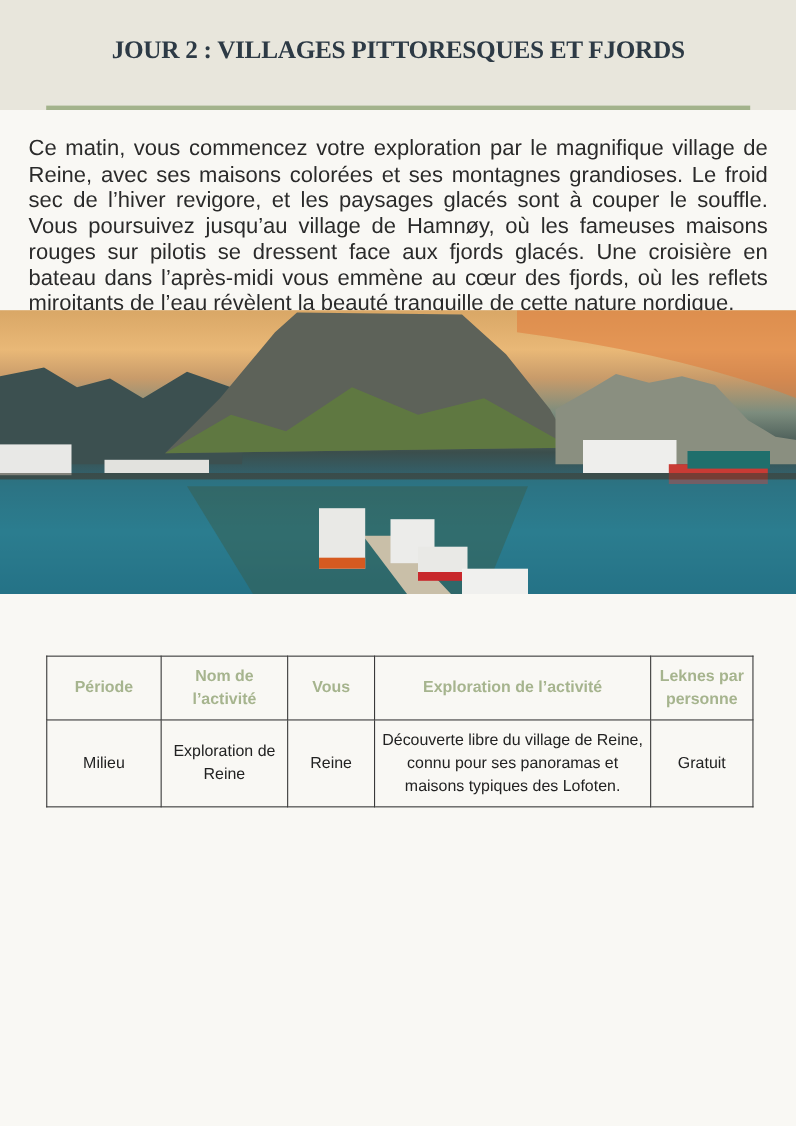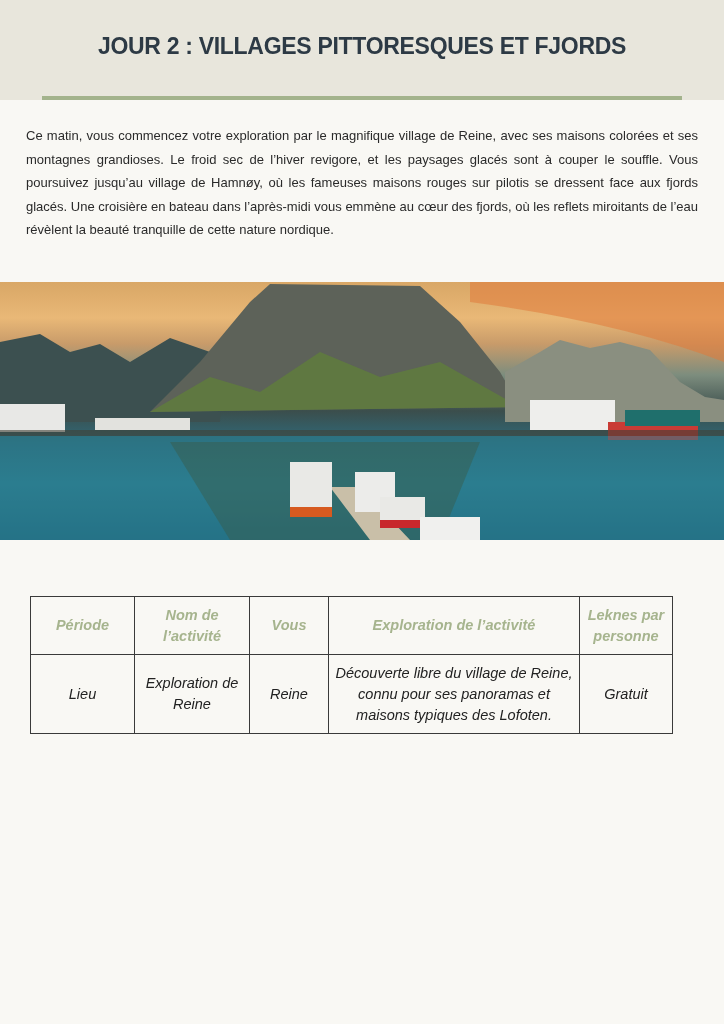--- a/index.html
+++ b/index.html
@@ -9,41 +9,41 @@
     font-family: "Liberation Sans", sans-serif;
     color: #2b2b2b;
     position: relative;
   }
   .header {
     position: absolute; left: 0; top: 0; width: 724px; height: 100px;
     background: #e8e6dc;
   }
   .title {
     position: absolute; left: 0; top: 33px; width: 724px; text-align: center;
-    font-family: Liberation Sans, sans-serif; font-weight: bold;
+    font-family: Liberation Serif, serif; font-weight: bold;
     font-size: 23px; letter-spacing: -0.3px; color: #2d3a45;
   }
   .rule {
     position: absolute; left: 42px; top: 96px; width: 640px; height: 4px;
     background: #a3b38c;
   }
   .intro {
     position: absolute; left: 26px; top: 124px; width: 672px;
-    font-size: 13px; line-height: 23.5px; text-align: justify; color: #2a2a2a;
+    font-size: 20px; line-height: 23.5px; text-align: justify; color: #2a2a2a;
   }
   .photo {
     position: absolute; left: 0; top: 282px; width: 724px; height: 258px;
     overflow: hidden;
     background: linear-gradient(180deg, #d9a766 0%, #e9b877 14%, #c89b6a 24%, #7d8d7e 36%, #3b4e4c 50%, #2f6a7a 62%, #2e7f93 78%, #1f6780 100%);
   }
   .photo svg { position: absolute; left: 0; top: 0; }
   table.activities {
-    position: absolute; left: 30px; top: 596px; width: 642px;
+    position: absolute; left: 42px; top: 596px; width: 642px;
     border-collapse: collapse; table-layout: fixed;
-    font-size: 14.5px; line-height: 21px; font-style: italic;
+    font-size: 14.5px; line-height: 21px;
   }
   table.activities th, table.activities td {
     border: 1.3px solid #3a3a3a; text-align: center; vertical-align: middle;
     padding: 0 6px;
   }
   table.activities th {
     color: #a6b48e; font-weight: bold; height: 57px; font-size: 14.5px;
   }
   table.activities td { height: 78px; color: #222; }
 </style>
@@ -100,20 +100,20 @@
     <tr>
       <th>Période</th>
       <th>Nom de l’activité</th>
       <th>Vous</th>
       <th>Exploration de l’activité</th>
       <th>Leknes par personne</th>
     </tr>
   </thead>
   <tbody>
     <tr>
-      <td>Lieu</td>
+      <td>Milieu</td>
       <td>Exploration de Reine</td>
       <td>Reine</td>
       <td>Découverte libre du village de Reine, connu pour ses panoramas et maisons typiques des Lofoten.</td>
       <td>Gratuit</td>
     </tr>
   </tbody>
 </table>
 
 </body></html>

